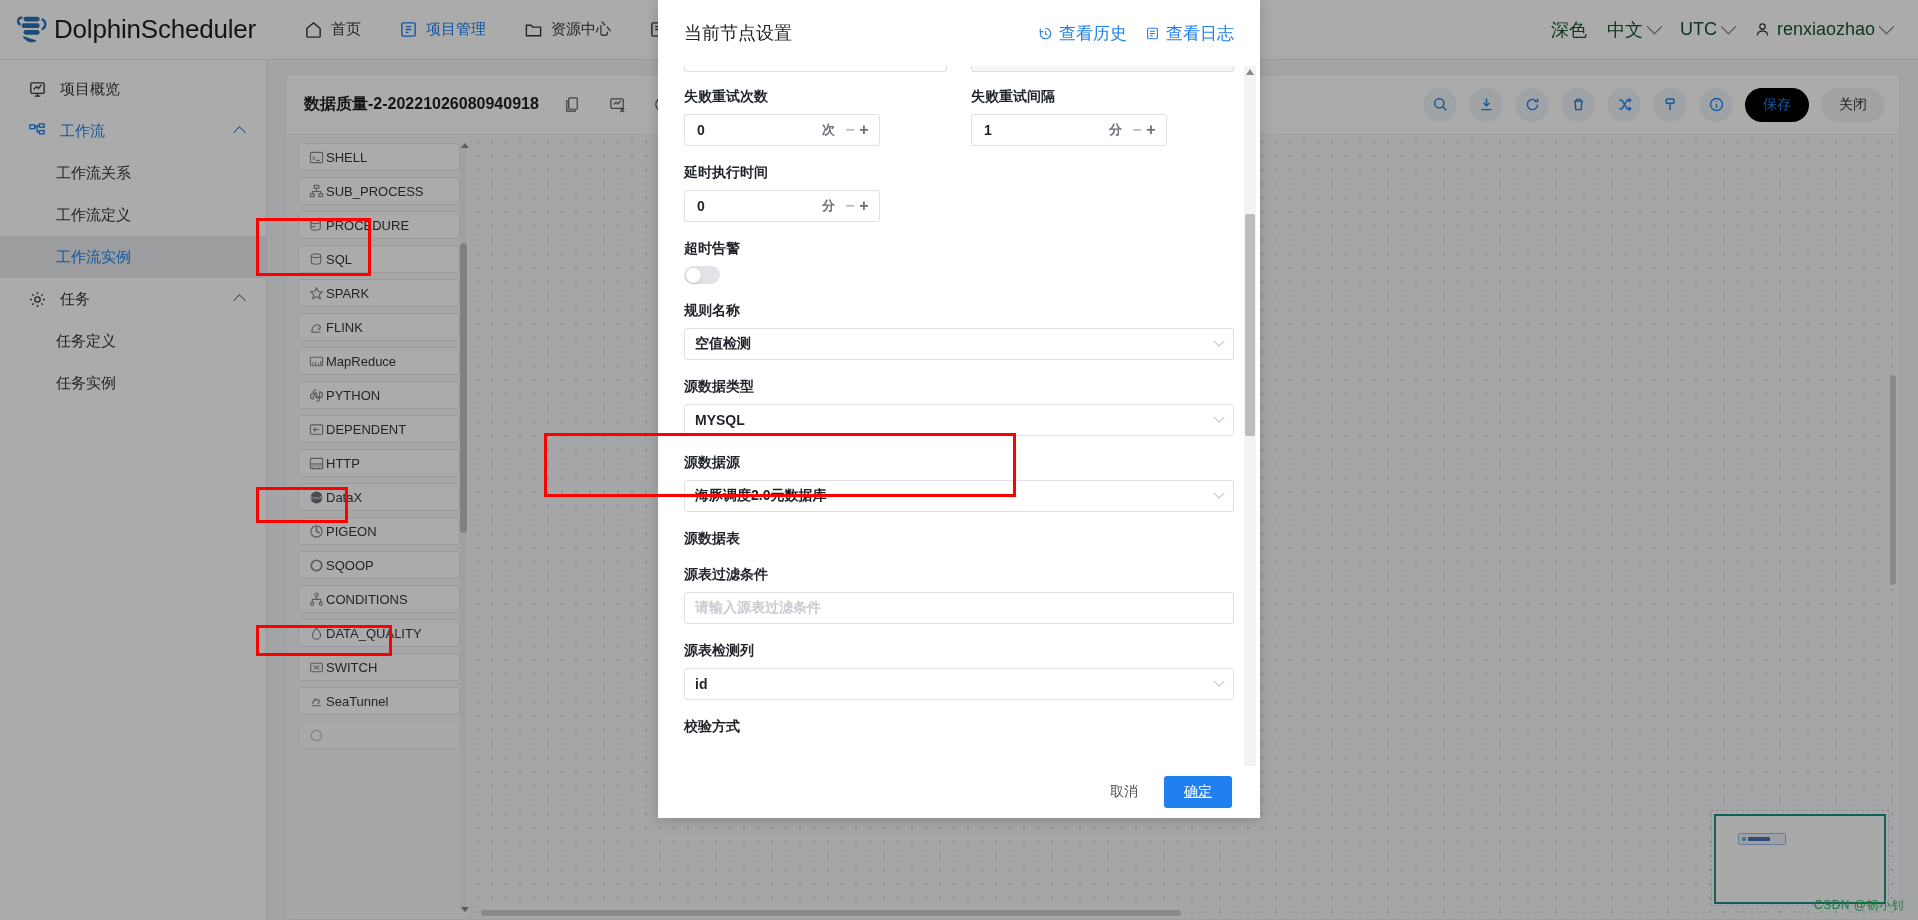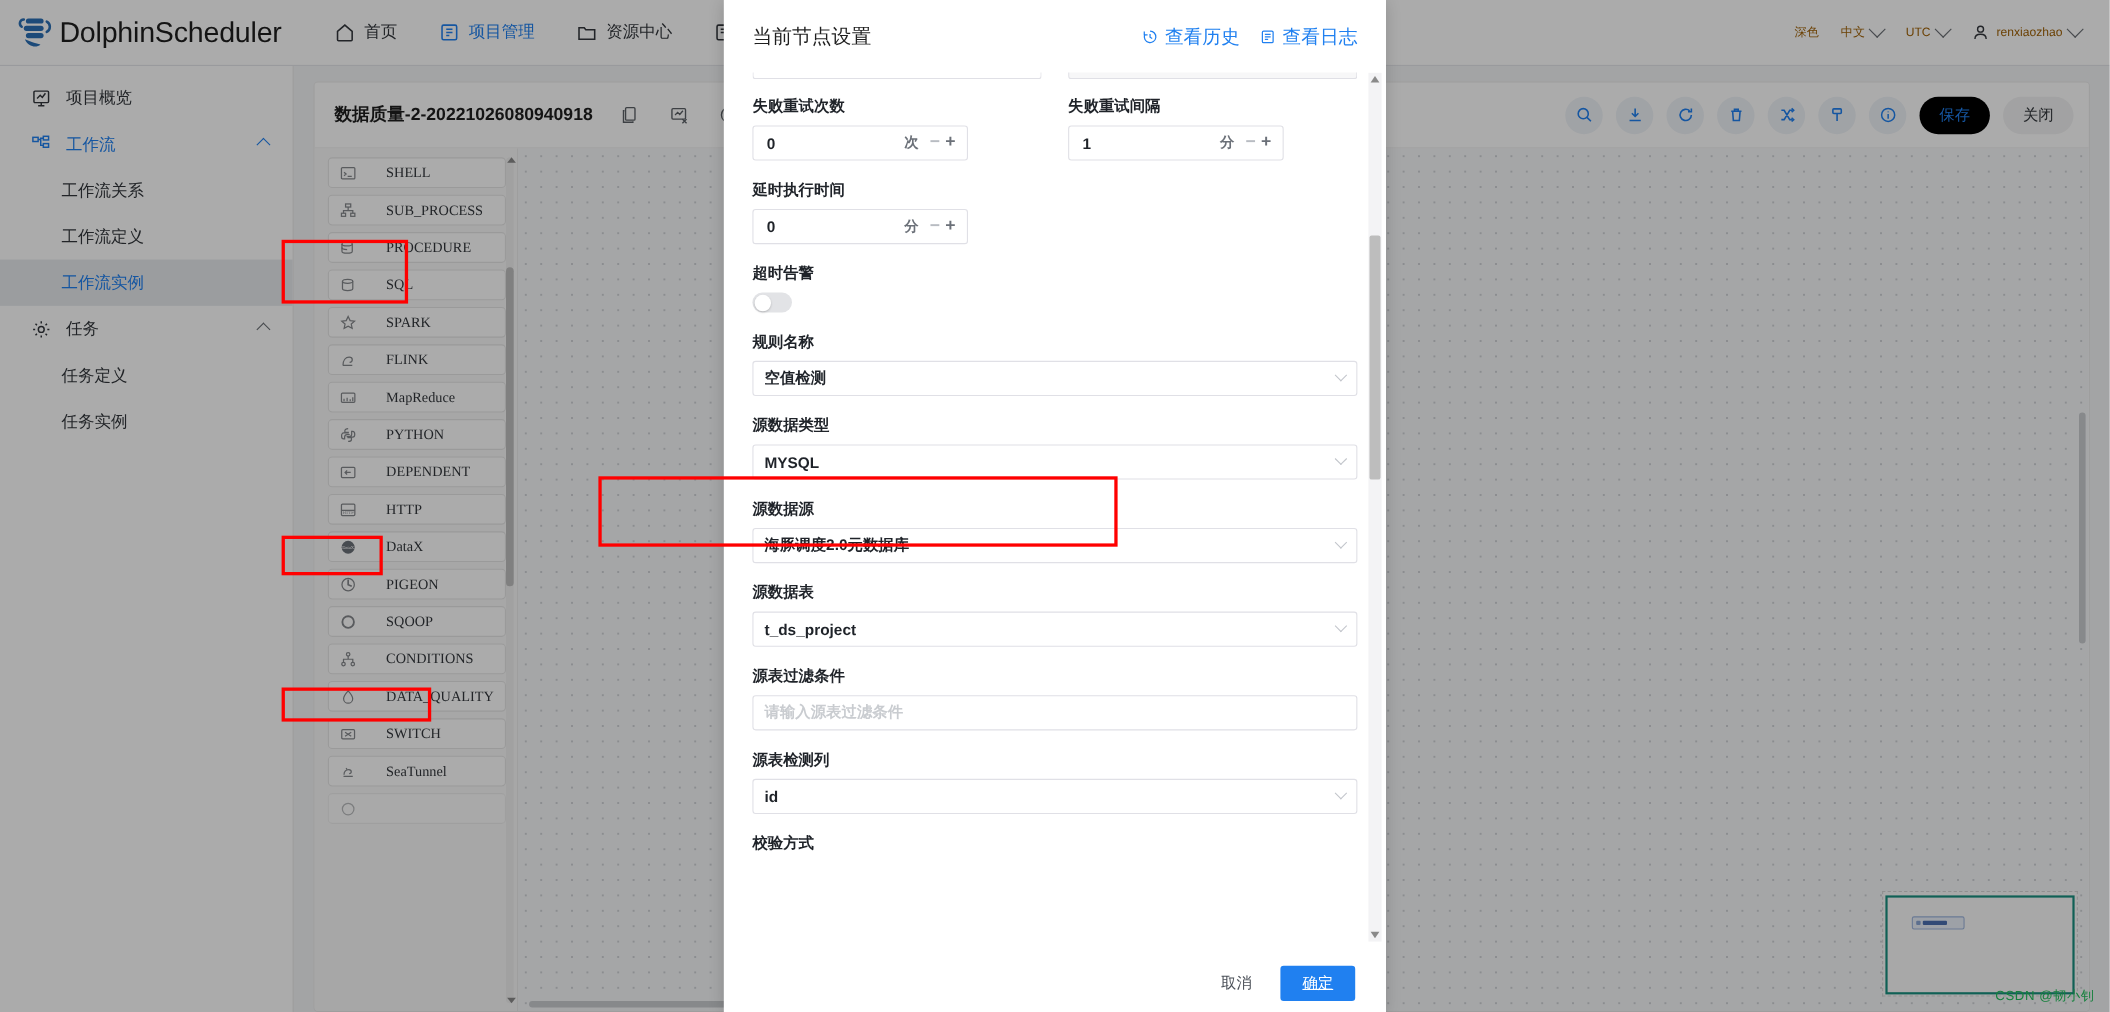--- a/index.html
+++ b/index.html
@@ -25,21 +25,21 @@
   }
   .nav { display: flex; align-items: center; margin-left: 48px; gap: 38px; }
   .nav-item { display: flex; align-items: center; gap: 8px; cursor: pointer; }
   .nav-label { font-size: 15px; color: #33373c; white-space: nowrap; }
   .nav-item.active .nav-label { color: #2080f0; }
   .nav-icon { width: 19px; height: 19px; display: block; color: #33373c; }
   .nav-item.active .nav-icon { color: #2080f0; }
 
   .header-right {
     margin-left: auto; display: flex; align-items: center; gap: 20px;
-    margin-right: 26px; font-size: 11px; color: #a16207;
+    margin-right: 26px; font-size: 18px; color: #14532d;
   }
   .hr-item { display: flex; align-items: center; gap: 6px; cursor: pointer; white-space: nowrap; }
   .chev { display:inline-block; width:11px; height:11px; border-right:1.6px solid #6b6f75; border-bottom:1.6px solid #6b6f75; transform: rotate(45deg) translate(-2px,-2px); }
 
   
   .sidebar {
     position: absolute; top: 60px; left: 0; width: 267px; height: 860px;
     background: #ffffff; border-right: 1px solid #e8e8e8; padding-top: 8px; z-index: 1;
   }
   .side-row {
@@ -86,22 +86,22 @@
 
   
   .designer { display:flex; height: 785px; position: relative; }
   .task-panel {
     width: 185px; background:#fafafa; border-right:1px solid #ececec;
     position: relative; overflow: hidden;
   }
   .task-list { padding: 8px 10px 0 12px; }
   .task-item {
     height: 28px; border: 1px solid #e6e6e6; border-radius: 4px; background:#fff;
-    display:flex; align-items:center; gap: 27px; padding-left: 10px; margin-bottom: 6px;
-    font-size: 13px; color:#33373c; cursor: pointer; font-family: Liberation Serif, serif;
+    display:flex; align-items:center; gap: 2px; padding-left: 10px; margin-bottom: 6px;
+    font-size: 13px; color:#33373c; cursor: pointer;
   }
   .task-item .t-ico { width:15px; height:15px; color:#85888c; display:block; flex: none; }
   .panel-scroll {
     position:absolute; right: 3px; top: 8px; width: 7px; height: 769px;
     background: #f0f0f0; border-radius: 4px;
   }
   .panel-thumb {
     position:absolute; left:0; width:7px; height: 290px; top: 100px;
     background:#bfbfbf; border-radius:4px;
   }
@@ -135,21 +135,21 @@
   .mn-dot { width:4px;height:4px;background:#8aa6d4;border-radius:1px; }
   .mn-bar { width:22px;height:4px;background:#4b6fb1;border-radius:1px; }
 
   
   .dim {
     position:absolute; inset:0; background: rgba(0,0,0,0.33); z-index: 50;
   }
 
   
   .modal {
-    position: absolute; left: 658px; top: 0px; width: 602px; height: 920px;
+    position: absolute; left: 658px; top: 0px; width: 602px; height: 818px;
     background: #fff; z-index: 60; display: flex; flex-direction: column;
     box-shadow: 0 2px 14px rgba(0,0,0,.18);
   }
   .modal-head {
     height: 66px; display:flex; align-items:center; padding: 0 26px 0 26px;
     flex: none;
   }
   .modal-title { font-size: 18px; color:#1f1f1f; }
   .modal-head-right { margin-left:auto; display:flex; align-items:center; gap: 18px; }
   .mh-link { display:flex; align-items:center; gap:6px; color:#2080f0; font-size:17px; cursor:pointer; white-space:nowrap;}
@@ -669,24 +669,20 @@
         <div class="field">
           <span class="f-label">源数据源</span>
           <div class="f-input">
             <span>海豚调度2.0元数据库</span>
             <span class="chev-sm"></span>
           </div>
         </div>
 
         <div class="field">
           <span class="f-label">源数据表</span>
-          <div class="f-input">
-            <span>t_ds_project</span>
-            <span class="chev-sm"></span>
-          </div>
         </div>
 
         <div class="field">
           <span class="f-label">源表过滤条件</span>
           <div class="f-input ph">
             <span>请输入源表过滤条件</span>
           </div>
         </div>
 
         <div class="field">

